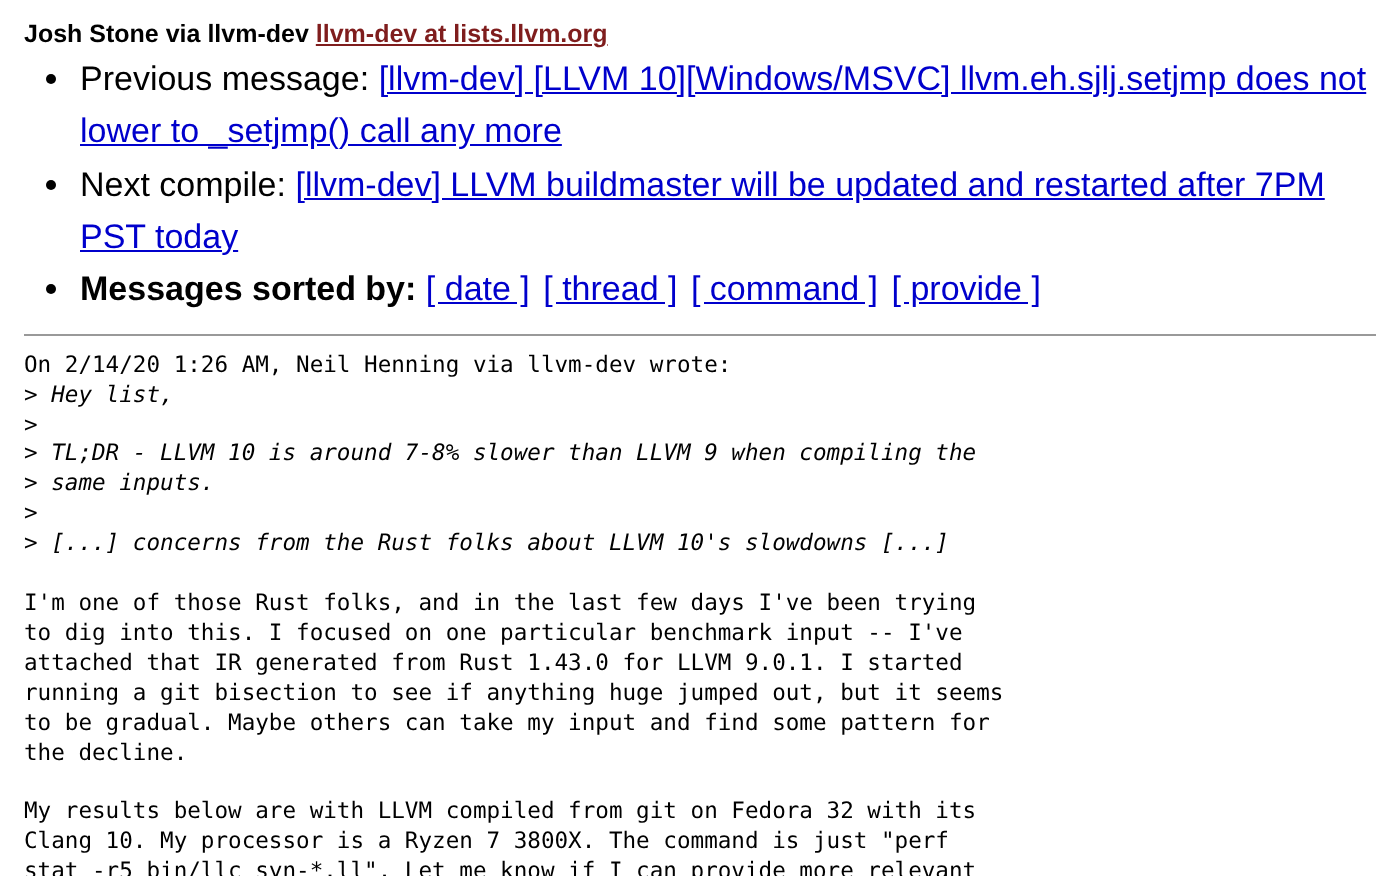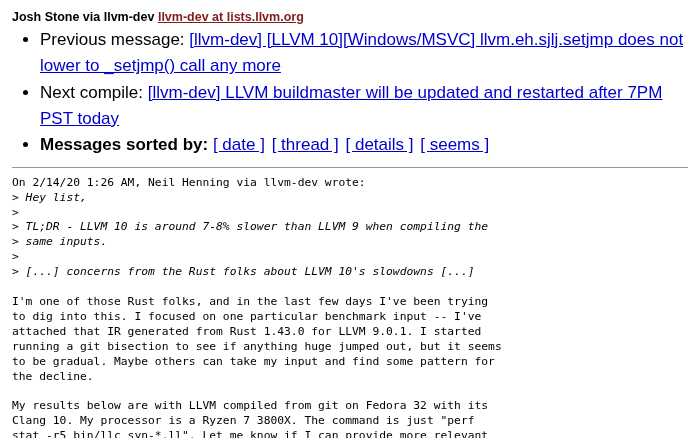--- a/index.html
+++ b/index.html
@@ -103,22 +103,22 @@
     </li>
     <li>
       <span>Next compile:</span>
       <a href="#">[llvm-dev] LLVM buildmaster will be updated and restarted after 7PM PST today</a>
     </li>
     <li>
       <span class="sortlabel">Messages sorted by:</span>
       <span class="sortlinks">
         <a href="#">[ date ]</a>
         <a href="#">[ thread ]</a>
-        <a href="#">[ details ]</a>
-        <a href="#">[ seems ]</a>
+        <a href="#">[ command ]</a>
+        <a href="#">[ provide ]</a>
       </span>
     </li>
   </ul>
 
   <hr class="sep">
 
   <pre class="body"><span>On 2/14/20 1:26 AM, Neil Henning via llvm-dev wrote:</span>
 <span class="quote">&gt; Hey list,</span>
 <span class="quote">&gt;</span>
 <span class="quote">&gt; TL;DR - LLVM 10 is around 7-8% slower than LLVM 9 when compiling the</span>

